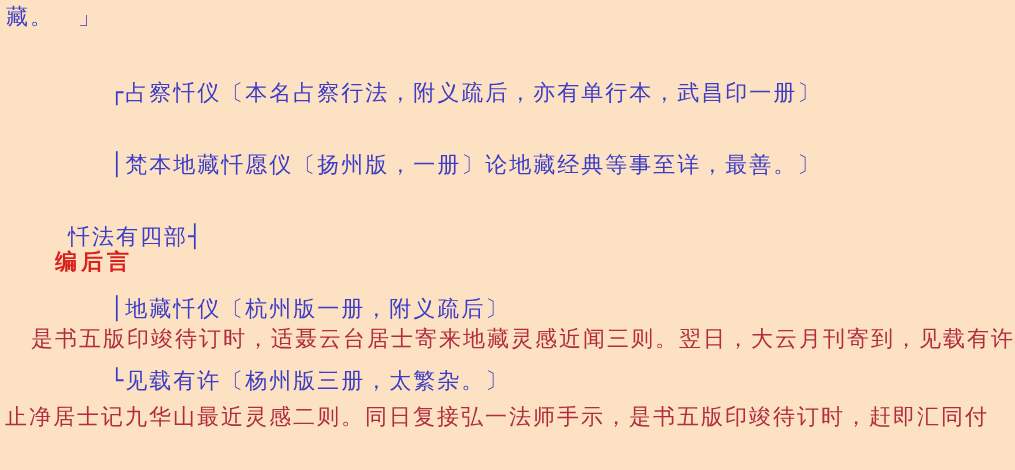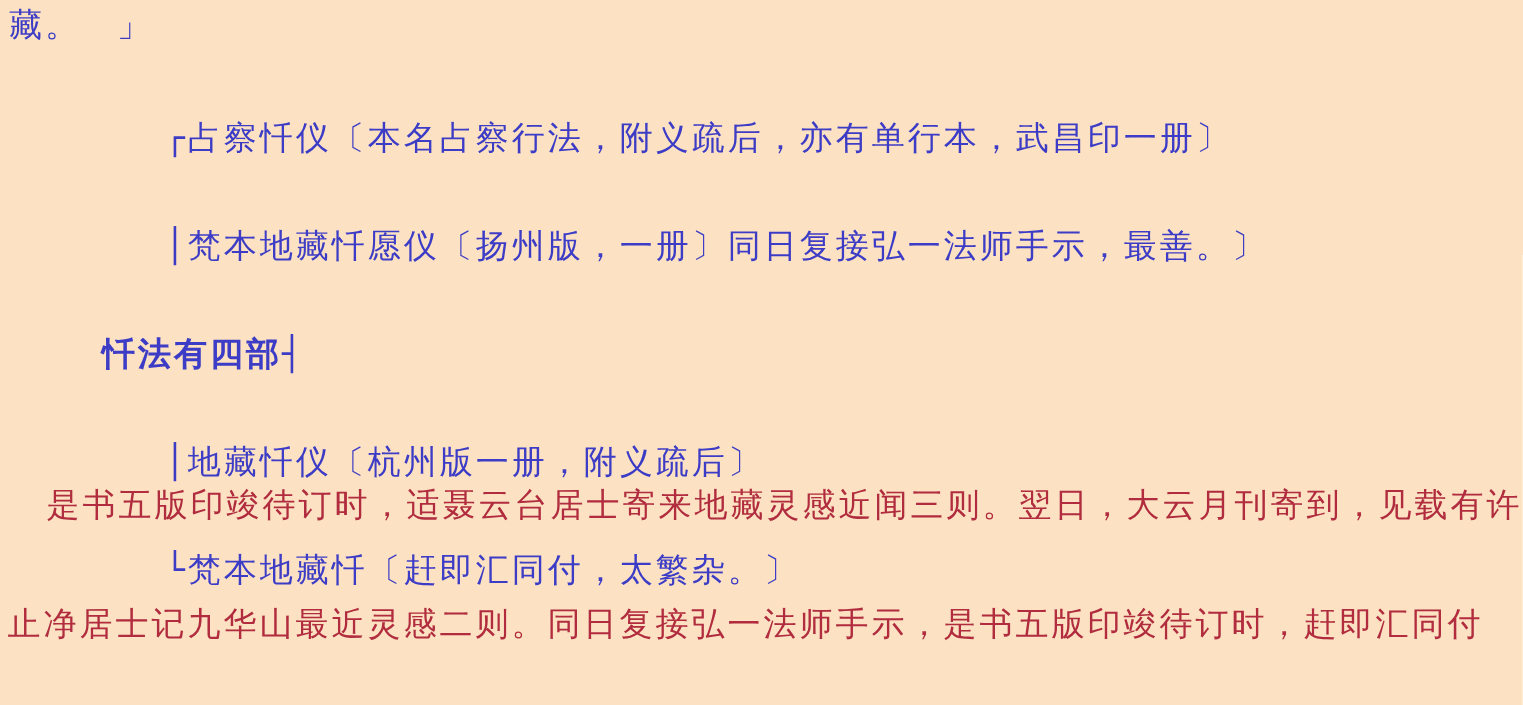--- a/index.html
+++ b/index.html
@@ -28,56 +28,57 @@
     position: absolute;
     left: 0;
     top: 33px;
     width: 937px;
     font-size: 22px;
     letter-spacing: 2px;
     line-height: 24px;
     white-space: pre;
   }
   .chart-line { padding-left: 110px; }
-  .chart-line:nth-child(3) { padding-left: 68px; font-weight: bold; }
+  .chart-line:nth-child(3) { padding-left: 68px; }
   .afterword-title {
     position: absolute;
     left: 55px;
     top: 247px;
     font-size: 22px;
     font-weight: bold;
     letter-spacing: 4px;
   }
   .afterword-body {
     position: absolute;
     left: 5px;
     top: 274px;
     width: 1010px;
     font-size: 22px;
     letter-spacing: 2px;
     line-height: 26px;
     white-space: pre;
   }
-  .body-line:first-child { padding-left: 26px; font-family: Liberation Mono, monospace; }
+  .body-line:first-child { padding-left: 26px; }
 </style>
 </head>
 <body>
 
 <div class="page" style="background: rgb(252, 226, 194);">
 
   <div class="top-line" style="color: rgb(60, 60, 198);">藏。　」</div>
 
   <div class="chart-block" style="color: rgb(60, 60, 198);">
     <div class="chart-line">┌占察忏仪〔本名占察行法，附义疏后，亦有单行本，武昌印一册〕</div>
-    <div class="chart-line">│梵本地藏忏愿仪〔扬州版，一册〕同日复接弘一法师手示，最善。〕</div>
+    <div class="chart-line">│梵本地藏忏愿仪〔扬州版，一册〕论地藏经典等事至详，最善。〕</div>
     <div class="chart-line">忏法有四部┤</div>
     <div class="chart-line">│地藏忏仪〔杭州版一册，附义疏后〕</div>
-    <div class="chart-line">└梵本地藏忏〔赶即汇同付，太繁杂。〕</div>
+    <div class="chart-line">└见载有许〔杨州版三册，太繁杂。〕</div>
   </div>
 
+  <div class="afterword-title" style="color: rgb(218, 31, 31);">编后言</div>
 
   <div class="afterword-body" style="color: rgb(176, 44, 62);">
     <div class="body-line">是书五版印竣待订时，适聂云台居士寄来地藏灵感近闻三则。翌日，大云月刊寄到，见载有许</div>
     <div class="body-line">止净居士记九华山最近灵感二则。同日复接弘一法师手示，是书五版印竣待订时，赶即汇同付</div>
     
     
     
     
     
   </div>

